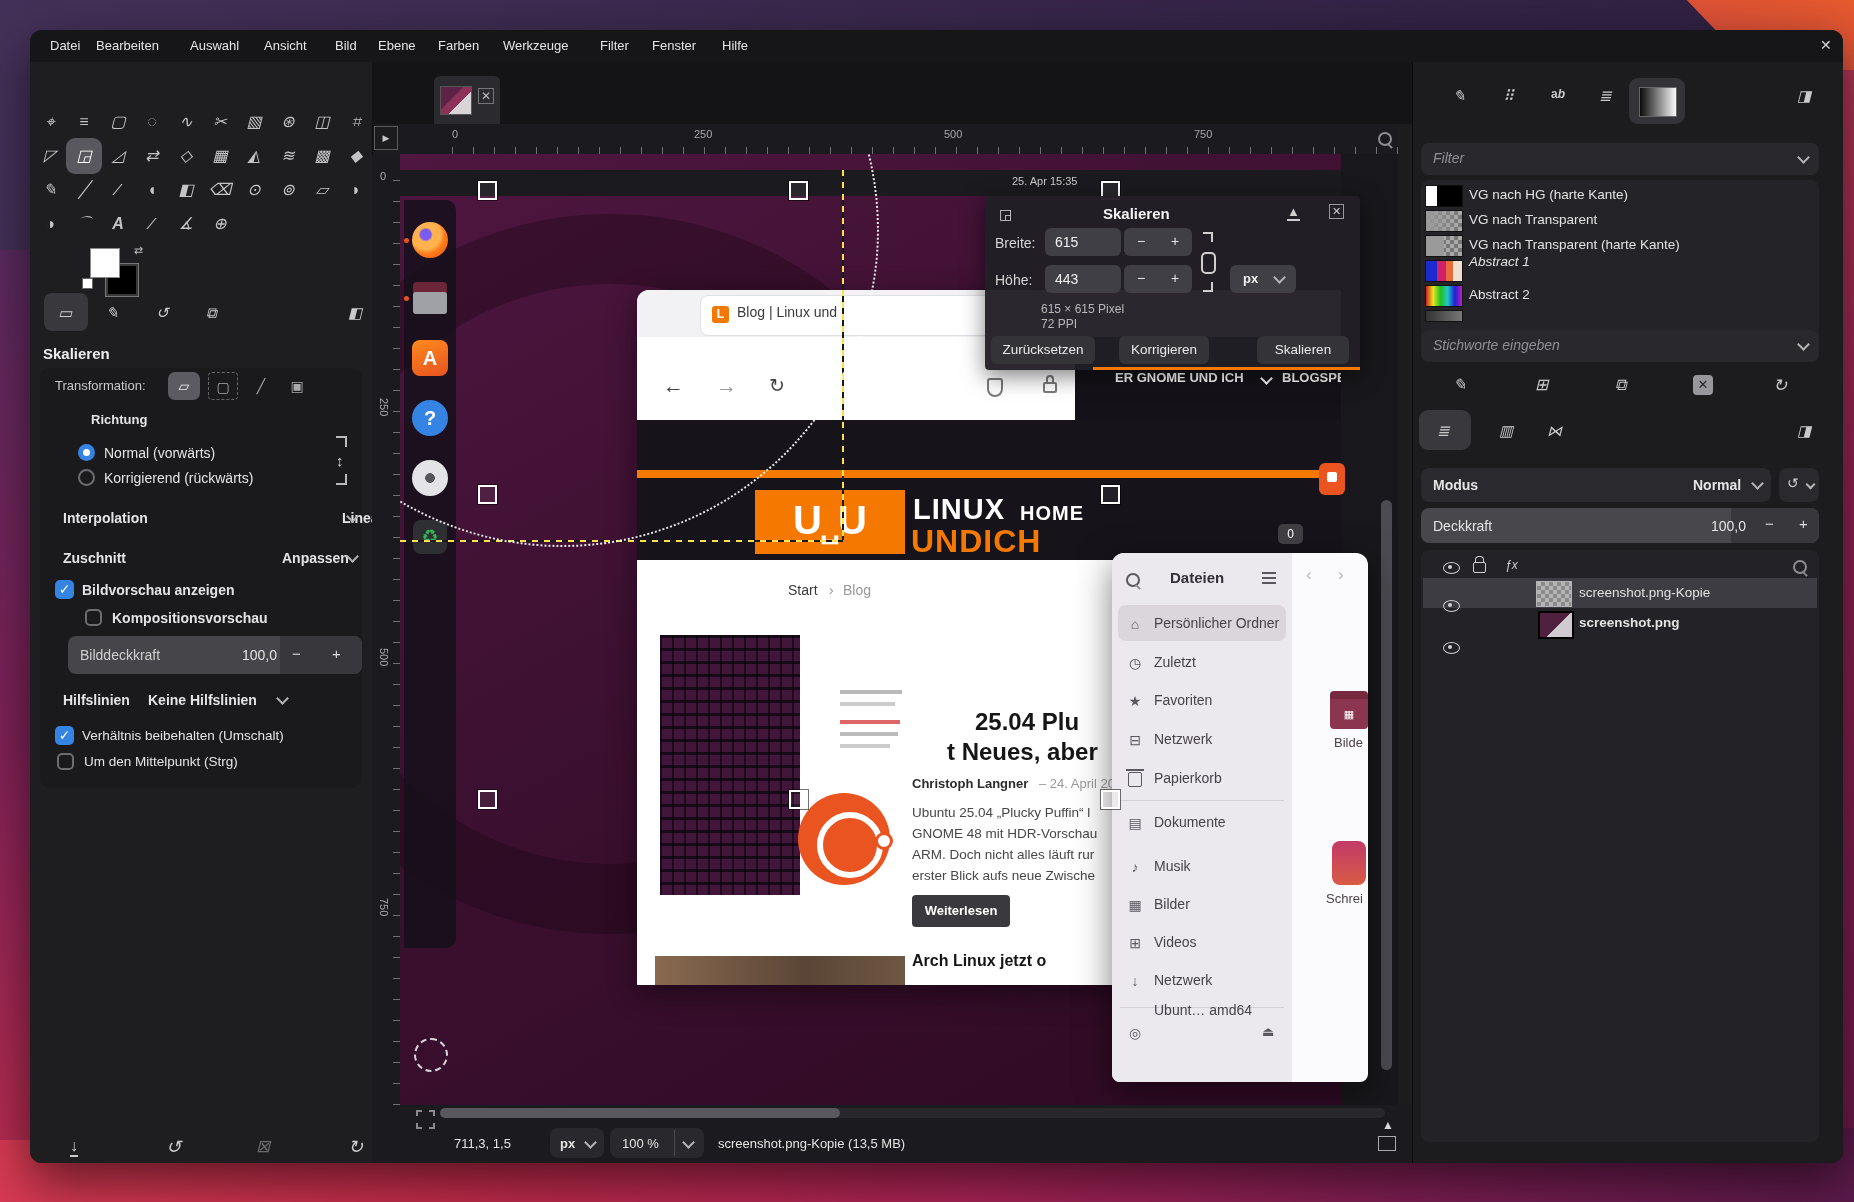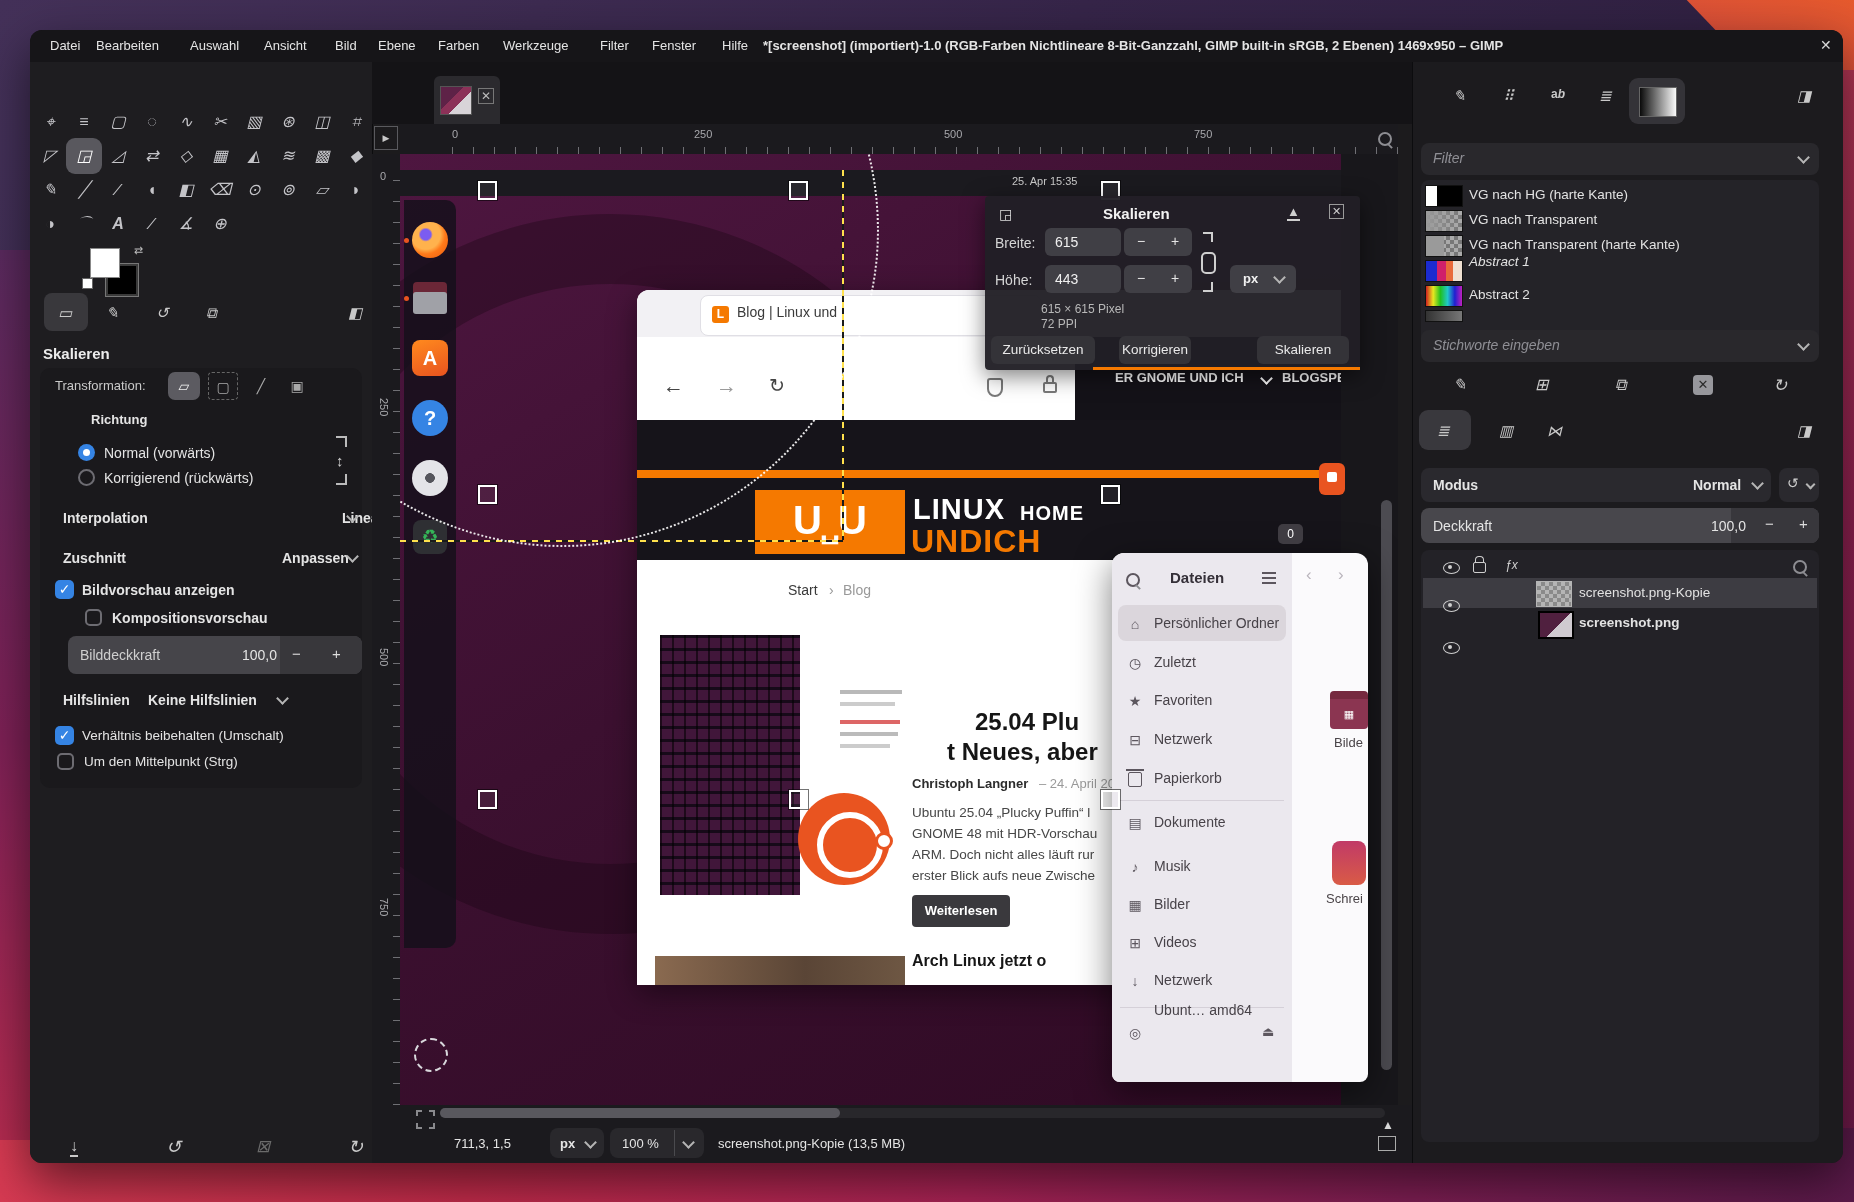--- a/index.html
+++ b/index.html
@@ -45,21 +45,20 @@
       <span class="a txt" style="left:66px;top:8px;">Bearbeiten</span>
       <span class="a txt" style="left:160px;top:8px;">Auswahl</span>
       <span class="a txt" style="left:234px;top:8px;">Ansicht</span>
       <span class="a txt" style="left:305px;top:8px;">Bild</span>
       <span class="a txt" style="left:348px;top:8px;">Ebene</span>
       <span class="a txt" style="left:408px;top:8px;">Farben</span>
       <span class="a txt" style="left:473px;top:8px;">Werkzeuge</span>
       <span class="a txt" style="left:570px;top:8px;">Filter</span>
       <span class="a txt" style="left:622px;top:8px;">Fenster</span>
       <span class="a txt" style="left:692px;top:8px;">Hilfe</span>
-      <span class="a txt" style="left:733px;top:8px;font-weight:bold;">*[screenshot] (importiert)-1.0 (RGB-Farben Nichtlineare 8-Bit-Ganzzahl, GIMP built-in sRGB, 2 Ebenen) 1469x950 – GIMP</span>
       <span class="a" style="left:1790px;top:7px;color:#d8d8d8;font-size:14px;">✕</span>
     </div>
 
     <div class="a" style="left:0;top:32px;width:342px;height:1101px;background:#1e1d20;border-right:1px solid #0c0c0e;">
 
       <div class="a" style="left:36px;top:76px;width:36px;height:36px;background:#59585e;border-radius:9px;"></div>
 
       <i class="a tc" style="left:4px;top:44px;">⌖</i>
       <i class="a tc" style="left:38px;top:44px;">≡</i>
       <i class="a tc" style="left:72px;top:44px;">▢</i>
@@ -341,21 +340,21 @@
         <span class="a" style="left:186px;top:74px;color:#e5e5e5;font-size:14px;">+</span>
         <div class="a" style="left:218px;top:36px;width:8px;height:8px;border-top:2px solid #cfcfcf;border-right:2px solid #cfcfcf;"></div>
         <div class="a" style="left:216px;top:56px;width:11px;height:18px;border:2px solid #cfcfcf;border-radius:5px;"></div>
         <div class="a" style="left:218px;top:86px;width:8px;height:8px;border-bottom:2px solid #cfcfcf;border-right:2px solid #cfcfcf;"></div>
         <div class="a" style="left:245px;top:69px;width:66px;height:28px;background:#403f45;border-radius:6px;"></div>
         <span class="a" style="left:258px;top:75px;color:#f0f0f0;font-weight:bold;font-size:13px;">px</span>
         <span class="a chev" style="left:290px;top:77px;"></span>
         <span class="a" style="left:56px;top:106px;color:#b8b8b8;font-size:12px;">615 × 615 Pixel</span>
         <span class="a" style="left:56px;top:121px;color:#b8b8b8;font-size:12px;">72 PPI</span>
         <div class="a btn3" style="left:6px;top:140px;width:104px;height:28px;line-height:28px;"><span>Zurücksetzen</span></div>
-        <div class="a btn3" style="left:134px;top:140px;width:72px;height:28px;line-height:28px;"><span>Korrigieren</span></div>
+        <div class="a btn3" style="left:134px;top:140px;width:90px;height:28px;line-height:28px;"><span>Korrigieren</span></div>
         <div class="a btn3" style="left:272px;top:140px;width:92px;height:28px;line-height:28px;"><span>Skalieren</span></div>
         <div class="a" style="left:108px;top:171px;width:267px;height:3px;background:#f57900;"></div>
       </div>
     </div>
 
     <div class="a" style="left:342px;top:1075px;width:1040px;height:58px;background:#1b1a1e;"></div>
     <div class="a" style="left:386px;top:1080px;width:15px;height:15px;border:2px dashed #8a8a8e;"></div>
     <div class="a" style="left:410px;top:1078px;width:945px;height:10px;background:#28272b;border-radius:5px;"></div>
     <div class="a" style="left:410px;top:1078px;width:400px;height:10px;background:#59585e;border-radius:5px;"></div>
     <span class="a" style="left:1352px;top:1088px;color:#d8d8d8;font-size:12px;">▲</span>

